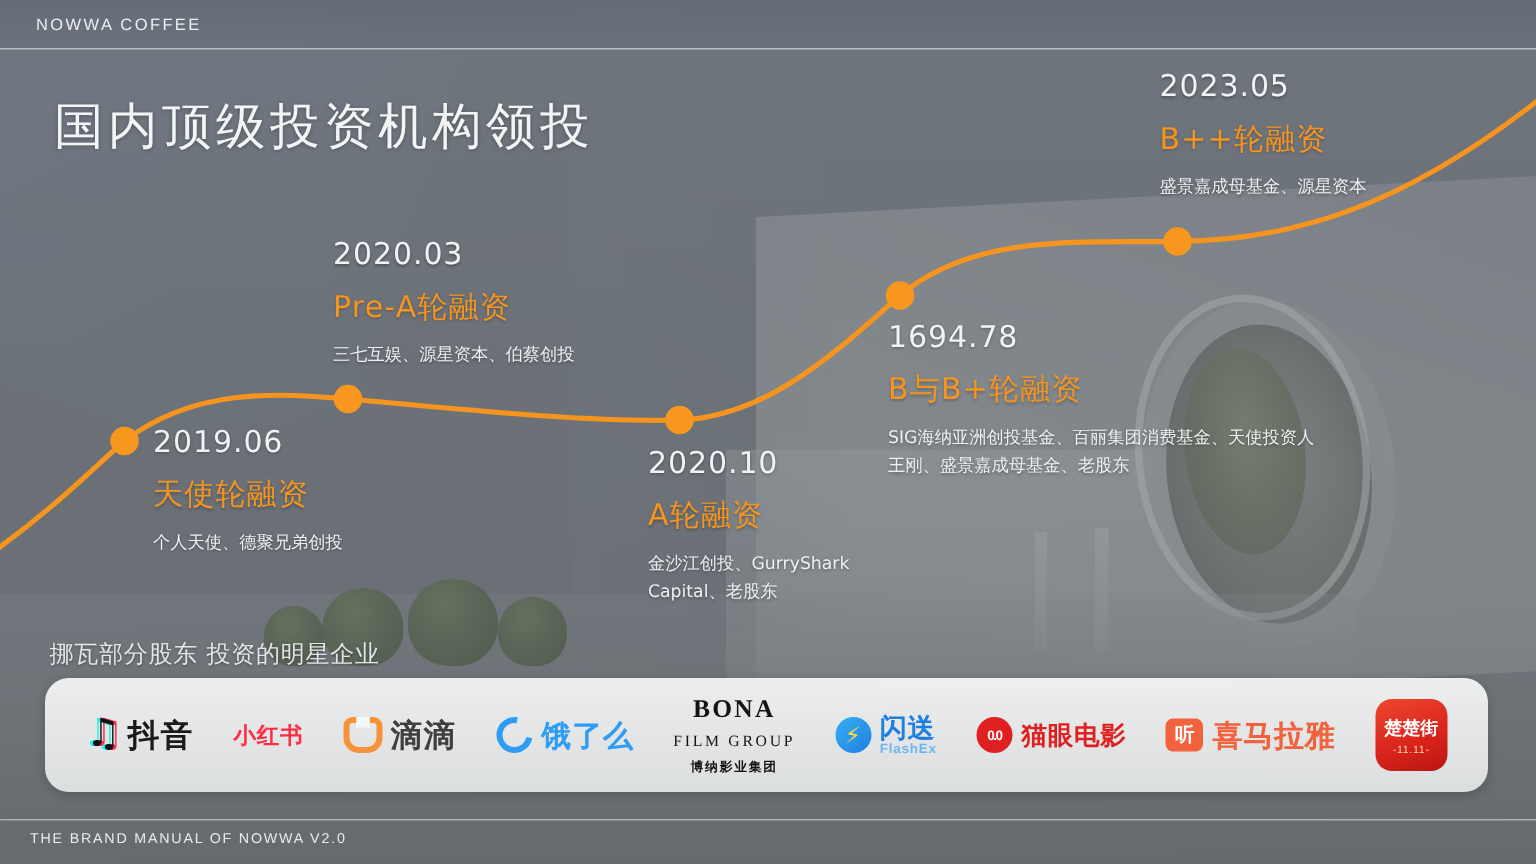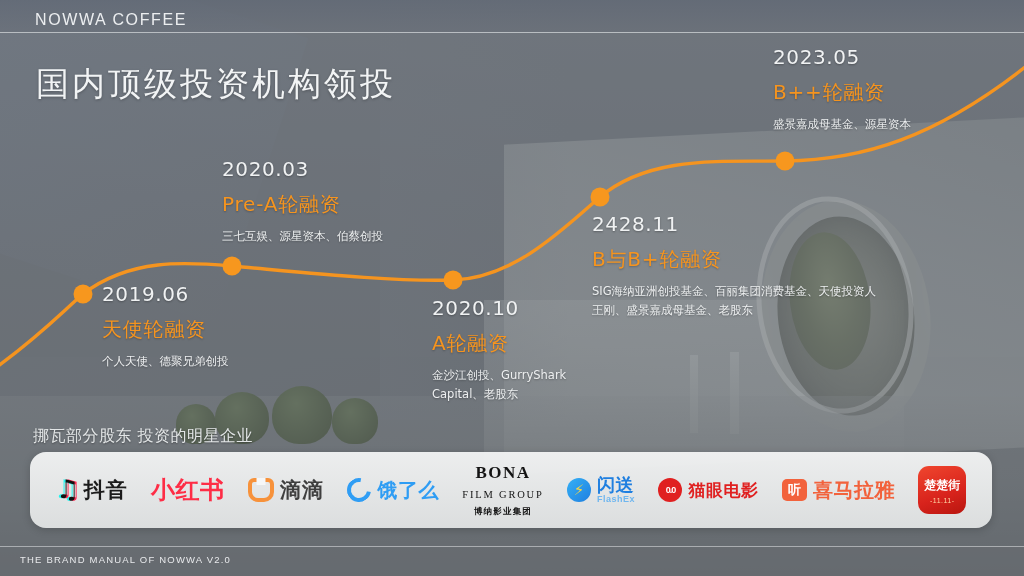--- a/index.html
+++ b/index.html
@@ -93,23 +93,22 @@
   .topbar{
     position:absolute;left:0;top:0;width:100%;height:33px;
     background:linear-gradient(180deg,rgba(95,103,116,.70),rgba(104,110,120,.55));
   }
   .topbar-rule{
     position:absolute;left:0;top:32px;width:100%;height:1px;
     background:rgba(228,230,232,.65);
   }
   .brand{
     position:absolute;left:24px;top:11px;
-    font-size:16px;letter-spacing:1.6px;color:#eceef0;
+    font-size:11px;letter-spacing:1.6px;color:#eceef0;
     font-family:"Liberation Sans",sans-serif;
-    margin-left:11px;
   }
 
   
   .headline{
     position:absolute;left:36px;top:62px;
     font-size:33px;letter-spacing:3px;color:#f2f4f5;font-weight:400;
     font-family:"DejaVu Sans",sans-serif;
     text-shadow:0 1px 3px rgba(0,0,0,.28);
   }
 
@@ -165,21 +164,21 @@
     position:relative;width:22px;height:26px;
   }
   .tt-note .n{
     position:absolute;font-size:26px;line-height:24px;font-family:"DejaVu Sans",sans-serif;
   }
   .tt-note .cyan{color:#25f4ee;left:-2px;top:0;}
   .tt-note .red{color:#fe2c55;left:2px;top:0;}
   .tt-note .blk{color:#111;left:0;top:0;}
   .douyin-lbl{font-size:21px;color:#1b1b1b;letter-spacing:1px;}
 
-  .xhs{font-size:24px;color:#fe2d46;letter-spacing:.5px;font-weight:bold;}
+  .xhs{font-size:15px;color:#fe2d46;letter-spacing:.5px;font-weight:bold;}
 
   .didi-mark{
     width:26px;height:24px;border:4px solid #f7923b;border-radius:6px 6px 10px 10px;
     box-sizing:border-box;position:relative;
   }
   .didi-mark::after{
     content:"";position:absolute;left:50%;top:-4px;transform:translateX(-50%);
     width:9px;height:7px;background:#f6f7f7;
   }
   .didi-lbl{font-size:21px;color:#3f3f3f;letter-spacing:1px;}
@@ -303,21 +302,21 @@
     <div class="investors">三七互娱、源星资本、伯蔡创投</div>
   </div>
 
   <div class="ms ms-3">
     <div class="date">2020.10</div>
     <div class="round">A轮融资</div>
     <div class="investors">金沙江创投、GurryShark Capital、老股东</div>
   </div>
 
   <div class="ms ms-4">
-    <div class="date">2428.11</div>
+    <div class="date">1694.78</div>
     <div class="round">B与B+轮融资</div>
     <div class="investors">SIG海纳亚洲创投基金、百丽集团消费基金、天使投资人王刚、盛景嘉成母基金、老股东</div>
   </div>
 
   <div class="ms ms-5">
     <div class="date">2023.05</div>
     <div class="round">B++轮融资</div>
     <div class="investors">盛景嘉成母基金、源星资本</div>
   </div>
 

